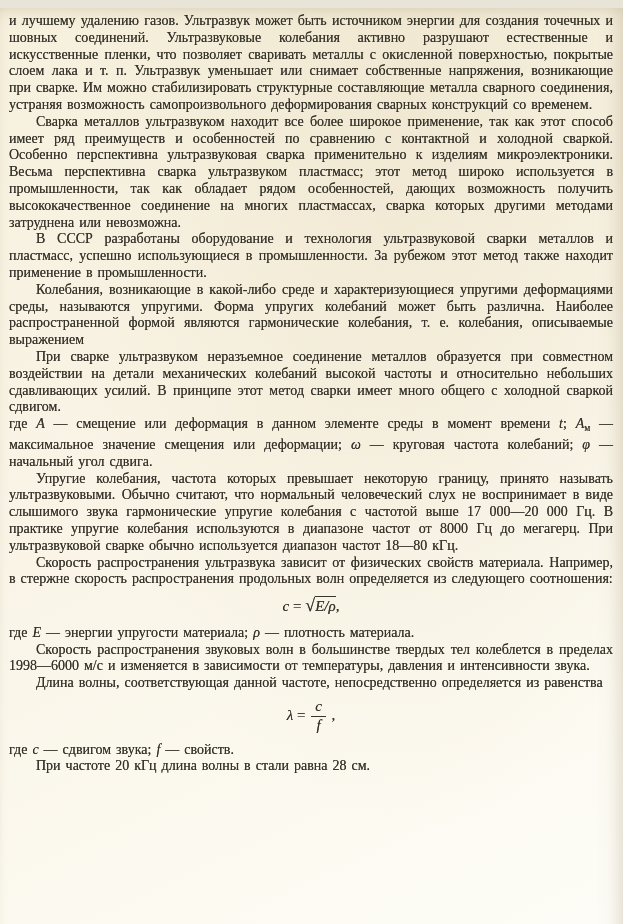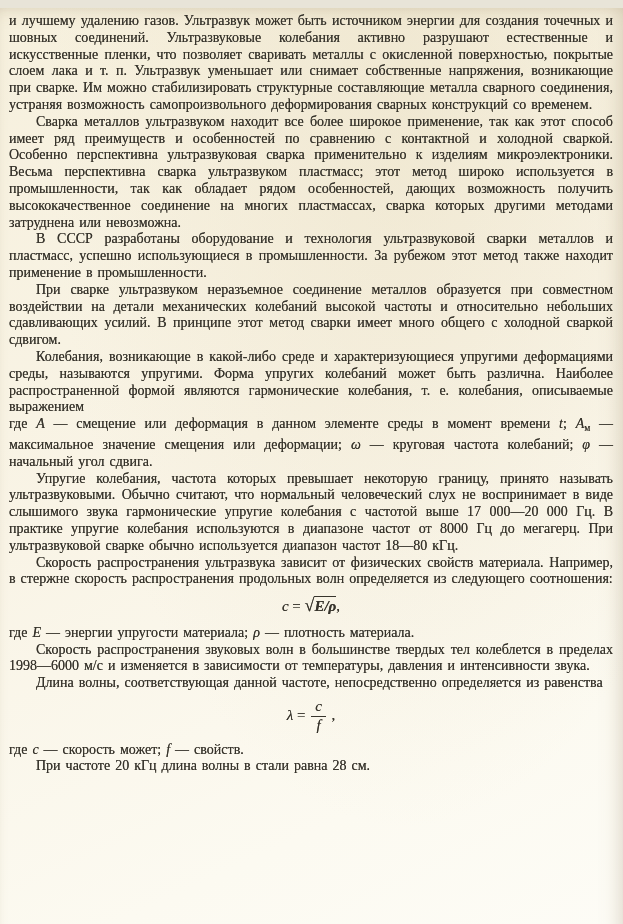--- a/index.html
+++ b/index.html
@@ -41,21 +41,20 @@
   .it { font-style: italic; }
   .sb {
     font-size: 9.5px;
     vertical-align: -3px;
     letter-spacing: 0;
   }
   .rad { font-size: 18px; font-style: normal; }
   .over {
     border-top: 1.1px solid #37342c;
     padding-top: 1px;
-    font-weight: bold;
   }
   .frac {
     display: inline-block;
     vertical-align: middle;
     text-align: center;
     font-style: italic;
     line-height: 1.05;
     margin: 0 2px;
   }
   .frac .num {
@@ -66,26 +65,26 @@
   .frac .den { display: block; padding-top: 1px; }
 </style>
 </head>
 <body>
 
 <div class="page">
   <div>
       <p class="para"><span>и лучшему удалению газов. Ультразвук может быть источником энергии для создания точечных и шовных соединений. Ультразвуковые колебания активно разрушают естественные и искусственные пленки, что позволяет сваривать металлы с окисленной поверхностью, покрытые слоем лака и т. п. Ультразвук уменьшает или снимает собственные напряжения, возникающие при сварке. Им можно стабилизировать структурные составляющие металла сварного соединения, устраняя возможность самопроизвольного деформирования сварных конструкций со временем.</span></p>
       <p class="para indent"><span>Сварка металлов ультразвуком находит все более широкое применение, так как этот способ имеет ряд преимуществ и особенностей по сравнению с контактной и холодной сваркой. Особенно перспективна ультразвуковая сварка применительно к изделиям микроэлектроники. Весьма перспективна сварка ультразвуком пластмасс; этот метод широко используется в промышленности, так как обладает рядом особенностей, дающих возможность получить высококачественное соединение на многих пластмассах, сварка которых другими методами затруднена или невозможна.</span></p>
       <p class="para indent"><span>В СССР разработаны оборудование и технология ультразвуковой сварки металлов и пластмасс, успешно использующиеся в промышленности. За рубежом этот метод также находит применение в промышленности.</span></p>
+      <p class="para indent"><span>Колебания, возникающие в какой-либо среде и характеризующиеся упругими деформациями среды, называются упругими. Форма упругих колебаний может быть различна. Наиболее распространенной формой являются гармонические колебания, т. е. колебания, описываемые выражением</span></p>
       <p class="para indent"><span>При сварке ультразвуком неразъемное соединение металлов образуется при совместном воздействии на детали механических колебаний высокой частоты и относительно небольших сдавливающих усилий. В принципе этот метод сварки имеет много общего с холодной сваркой сдвигом.</span></p>
-      <p class="para indent"><span>Колебания, возникающие в какой-либо среде и характеризующиеся упругими деформациями среды, называются упругими. Форма упругих колебаний может быть различна. Наиболее распространенной формой являются гармонические колебания, т. е. колебания, описываемые выражением</span></p>
       <p class="para"><span>где </span><span class="it">A</span><span> — смещение или деформация в данном элементе среды в момент времени </span><span class="it">t</span><span>; </span><span class="it">A</span><span class="sb">м</span><span> — максимальное значение смещения или деформации; </span><span class="it">ω</span><span> — круговая частота колебаний; </span><span class="it">φ</span><span> — начальный угол сдвига.</span></p>
       <p class="para indent"><span>Упругие колебания, частота которых превышает некоторую границу, принято называть ультразвуковыми. Обычно считают, что нормальный человеческий слух не воспринимает в виде слышимого звука гармонические упругие колебания с частотой выше 17 000—20 000 Гц. В практике упругие колебания используются в диапазоне частот от 8000 Гц до мегагерц. При ультразвуковой сварке обычно используется диапазон частот 18—80 кГц.</span></p>
       <p class="para indent"><span>Скорость распространения ультразвука зависит от физических свойств материала. Например, в стержне скорость распространения продольных волн определяется из следующего соотношения:</span></p>
       <div class="formula"><span class="it">c</span><span> = </span><span class="rad">√</span><span class="it over">E/ρ</span><span>,</span></div>
       <p class="para"><span>где </span><span class="it">E</span><span> — энергии упругости материала; </span><span class="it">ρ</span><span> — плотность материала.</span></p>
       <p class="para indent"><span>Скорость распространения звуковых волн в большинстве твердых тел колеблется в пределах 1998—6000 м/с и изменяется в зависимости от температуры, давления и интенсивности звука.</span></p>
       <p class="para indent"><span>Длина волны, соответствующая данной частоте, непосредственно определяется из равенства</span></p>
       <div class="formula tall"><span class="it">λ</span><span> = </span><span class="frac"><span class="num">c</span><span class="den">f</span></span><span> ,</span></div>
-      <p class="para"><span>где </span><span class="it">c</span><span> — скорость может; </span><span class="it">f</span><span> — свойств.</span></p>
+      <p class="para"><span>где </span><span class="it">c</span><span> — сдвигом звука; </span><span class="it">f</span><span> — свойств.</span></p>
       <p class="para indent"><span>При частоте 20 кГц длина волны в стали равна 28 см.</span></p>
     </div>
 </div>
 
 </body></html>

